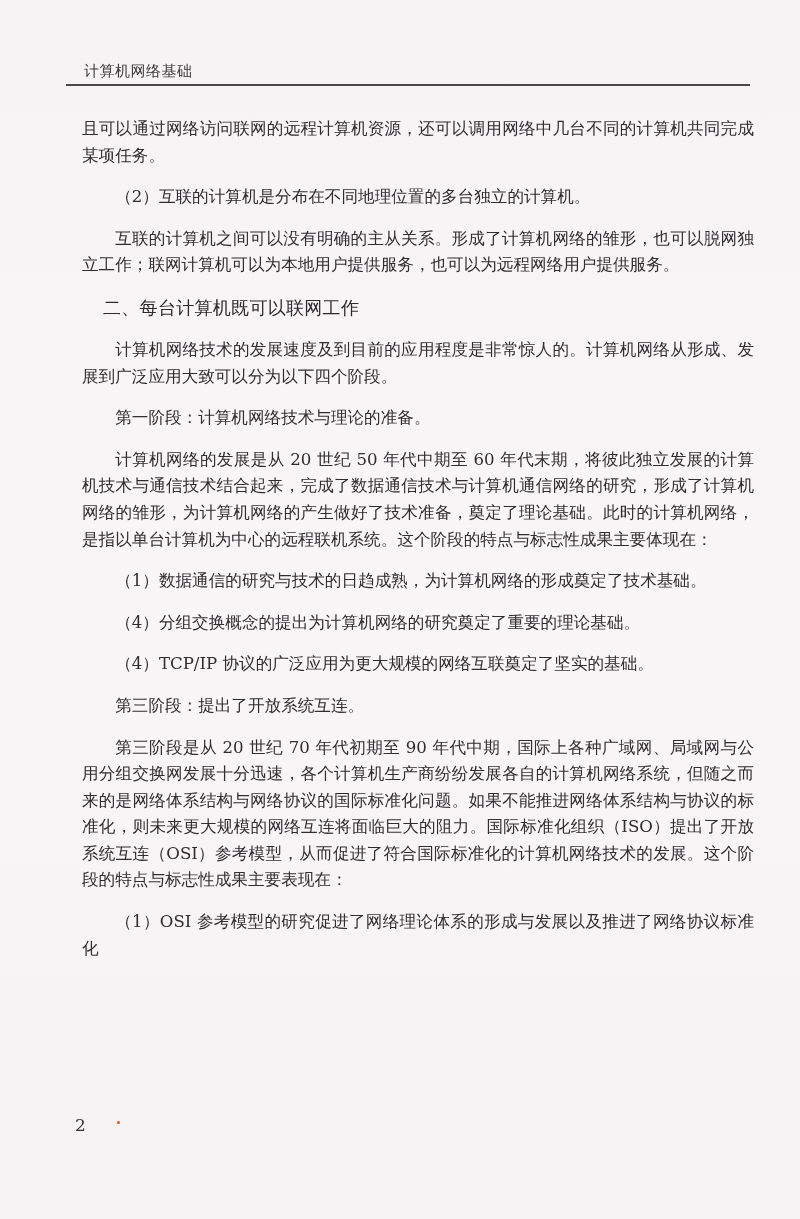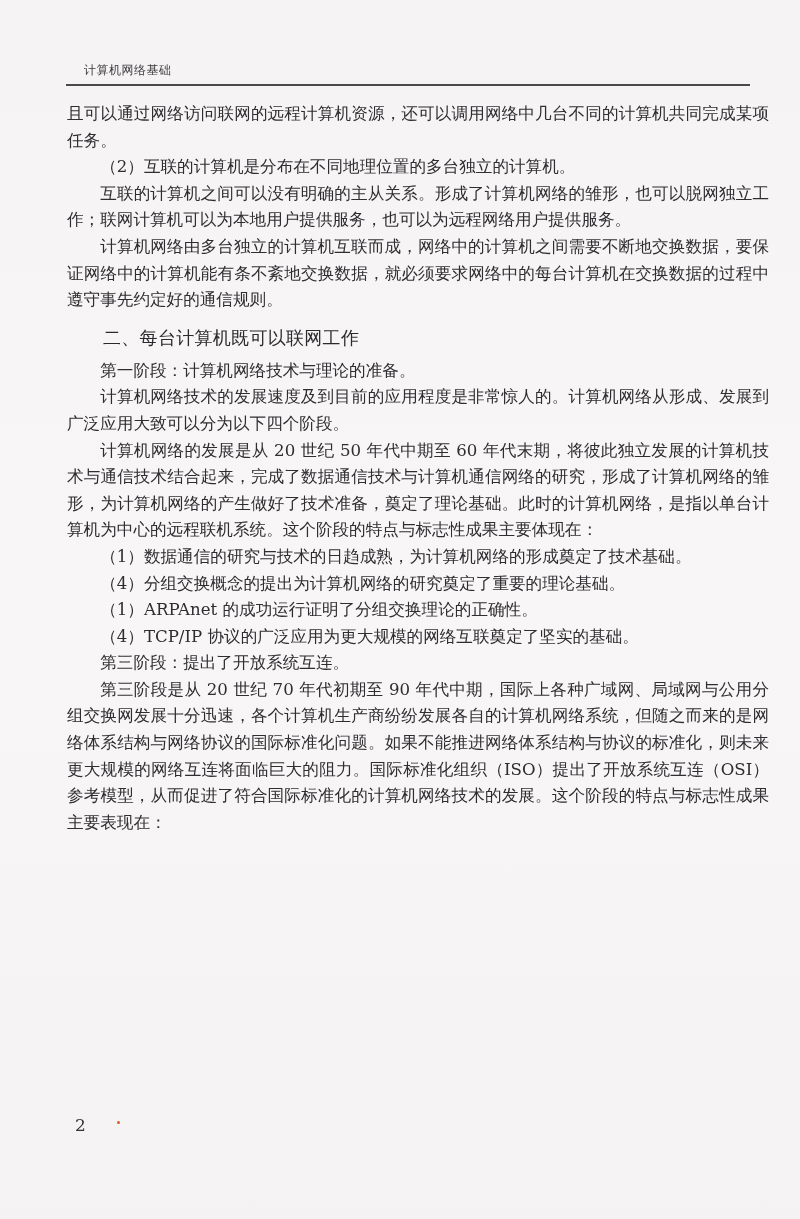--- a/index.html
+++ b/index.html
@@ -10,33 +10,33 @@
       color: #2b2a2c;
       position: relative;
     }
     .page {
       position: absolute; left: 0; top: 0; width: 800px; height: 1219px;
       background: linear-gradient(180deg, #f6f3f5 0%, #f8f6f7 50%, #f5f2f4 100%);
     }
     .running-head {
       position: absolute; left: 84px; top: 62px;
       font-family: "DejaVu Sans", "Liberation Sans", sans-serif;
-      font-size: 12px; color: #3a393b; letter-spacing: 0.5px;
+      font-size: 15px; color: #3a393b; letter-spacing: 0.5px;
     }
     .head-rule {
       position: absolute; left: 66px; top: 84px; width: 684px; height: 2px;
       background: #4a494b;
     }
     .body-text {
       position: absolute; left: 67px; top: 101px; width: 702px;
       font-size: 16.6px; line-height: 26.6px;
       text-align: justify; text-justify: inter-character;
       color: #2e2d2f;
     }
-    .body-text p { margin: 0; }
+    .body-text p { margin: 15px; }
     .body-text p.indent { text-indent: 2em; }
     .body-text p.cont { text-indent: 0; }
     .section-heading {
       font-family: "DejaVu Sans", "Liberation Sans", sans-serif;
       font-size: 18px; line-height: 28px;
       margin: 10px 0 6px 0 !important;
       padding-left: 36px;
       color: #2b2a2c;
       letter-spacing: 0.3px;
     }
@@ -53,28 +53,27 @@
 <body>
 
 <div class="page">
   <div class="running-head">计算机网络基础</div>
   <div class="head-rule"></div>
 
   <div class="body-text">
     <p class="cont">且可以通过网络访问联网的远程计算机资源，还可以调用网络中几台不同的计算机共同完成某项任务。</p>
     <p class="indent">（2）互联的计算机是分布在不同地理位置的多台独立的计算机。</p>
     <p class="indent">互联的计算机之间可以没有明确的主从关系。形成了计算机网络的雏形，也可以脱网独立工作；联网计算机可以为本地用户提供服务，也可以为远程网络用户提供服务。</p>
-    <p class="indent">计算机网络由多台独立的计算机互联而成，网络中的计算机之间需要不断地交换数据，要保证网络中的计算机能有条不紊地交换数据，就必须要求网络中的每台计算机在交换数据的过程中遵守事先约定好的通信规则。</p>
     <p class="section-heading">二、每台计算机既可以联网工作</p>
+    <p class="indent">计算机网络技术的发展速度及到目前的应用程度是非常惊人的。计算机网络从形成、发展到广泛应用大致可以分为以下四个阶段。</p>
     <p class="indent">第一阶段：计算机网络技术与理论的准备。</p>
-    <p class="indent">计算机网络技术的发展速度及到目前的应用程度是非常惊人的。计算机网络从形成、发展到广泛应用大致可以分为以下四个阶段。</p>
     <p class="indent">计算机网络的发展是从 20 世纪 50 年代中期至 60 年代末期，将彼此独立发展的计算机技术与通信技术结合起来，完成了数据通信技术与计算机通信网络的研究，形成了计算机网络的雏形，为计算机网络的产生做好了技术准备，奠定了理论基础。此时的计算机网络，是指以单台计算机为中心的远程联机系统。这个阶段的特点与标志性成果主要体现在：</p>
     <p class="indent">（1）数据通信的研究与技术的日趋成熟，为计算机网络的形成奠定了技术基础。</p>
     <p class="indent">（4）分组交换概念的提出为计算机网络的研究奠定了重要的理论基础。</p>
-    <p class="indent">（1）ARPAnet 的成功运行证明了分组交换理论的正确性。</p>
     <p class="indent">（4）TCP/IP 协议的广泛应用为更大规模的网络互联奠定了坚实的基础。</p>
     <p class="indent">第三阶段：提出了开放系统互连。</p>
     <p class="indent">第三阶段是从 20 世纪 70 年代初期至 90 年代中期，国际上各种广域网、局域网与公用分组交换网发展十分迅速，各个计算机生产商纷纷发展各自的计算机网络系统，但随之而来的是网络体系结构与网络协议的国际标准化问题。如果不能推进网络体系结构与协议的标准化，则未来更大规模的网络互连将面临巨大的阻力。国际标准化组织（ISO）提出了开放系统互连（OSI）参考模型，从而促进了符合国际标准化的计算机网络技术的发展。这个阶段的特点与标志性成果主要表现在：</p>
+    <p class="indent">（1）OSI 参考模型的研究促进了网络理论体系的形成与发展以及推进了网络协议标准化</p>
   </div>
 
   <div class="page-number">2</div>
   <div class="ink-dot"></div>
 </div>
 
 </body></html>

